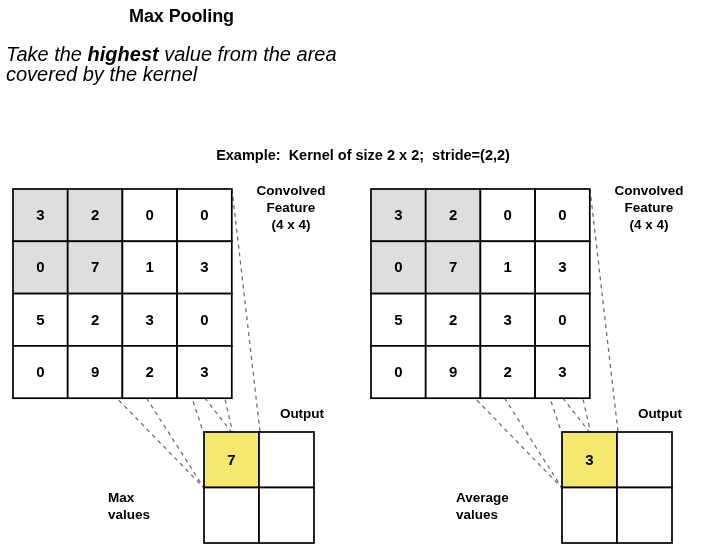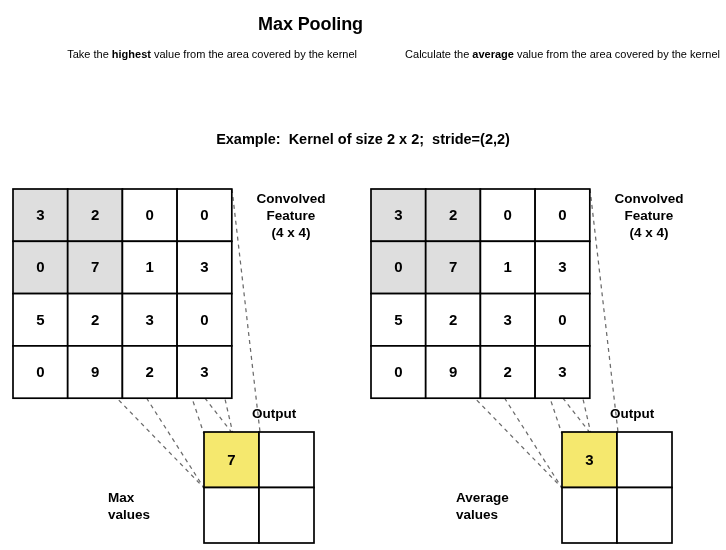--- a/index.html
+++ b/index.html
@@ -23,42 +23,42 @@
     height: 550px;
   }
   #panel-left  { left: 0; }
   #panel-right { left: 363px; }
 
   .title {
     position: absolute;
     left: 0;
     top: 6px;
     width: 363px;
-    text-align: right;
+    text-align: center;
     font-size: 18px;
     font-weight: bold;
     letter-spacing: -0.1px;
-    margin-top: 8px;
   }
   .desc {
     position: absolute;
     left: 6px;
     top: 44px;
     width: 351px;
-    text-align: right;
-    font-size: 11px;
+    text-align: left;
+    font-size: 20px;
     line-height: 20px;
     font-weight: normal;
+    font-style: italic;
   }
   .desc b { font-weight: bold; }
 
   .example-line {
     position: absolute;
     left: 0;
-    top: 131px;
+    top: 147px;
     width: 726px;
     text-align: center;
     font-size: 14.5px;
     font-weight: bold;
     white-space: pre;
     z-index: 5;
   }
 
   .svgwrap {
     position: absolute;
@@ -95,28 +95,28 @@
 
   .side-label {
     position: absolute;
     font-size: 13.5px;
     font-weight: bold;
     line-height: 17px;
     text-align: center;
   }
   .conv-label {
     left: 236px;
-    top: 190px;
+    top: 182px;
     width: 110px;
   }
   .output-label {
     left: 252px;
     top: 405px;
     width: 100px;
-    text-align: left;
+    text-align: center;
   }
   .values-label {
     left: 108px;
     top: 489px;
     width: 90px;
     text-align: left;
   }
 </style>
 </head>
 <body>
@@ -189,23 +189,20 @@
 
   <div class="side-label output-label">Output</div>
 
   <div class="side-label values-label">
     <span>Max</span><br>
     <span>values</span>
   </div>
 </div>
 
 <div class="panel" id="panel-right">
-  <div class="desc">
-    <span>Calculate the </span><b>average</b><span> value from the area covered by the kernel</span>
-  </div>
 
   <div class="svgwrap">
     <svg width="363" height="550" viewBox="0 0 363 550" xmlns="http://www.w3.org/2000/svg">
       <g>
         <line class="dash-line" x1="8" y1="189" x2="199" y2="488"></line>
         <line class="dash-line" x1="117" y1="189" x2="199" y2="434"></line>
         <line class="dash-line" x1="172" y1="189" x2="228" y2="434"></line>
         <line class="dash-line" x1="8" y1="291" x2="199" y2="488"></line>
         <line class="dash-line" x1="116" y1="291" x2="228" y2="434"></line>
         <line class="dash-line" x1="227" y1="189" x2="255" y2="432"></line>

